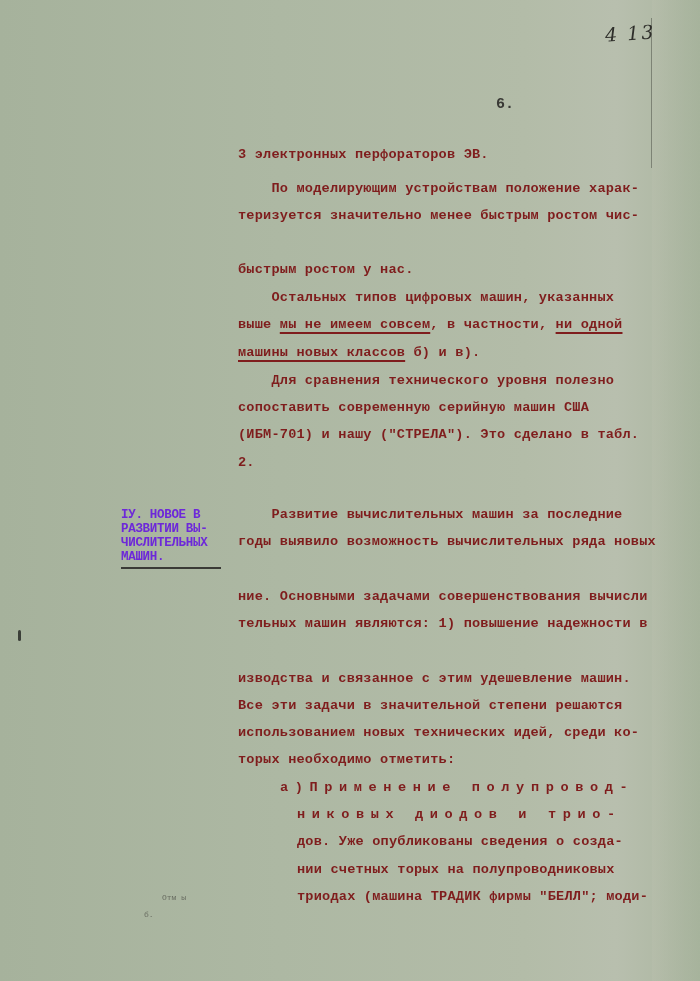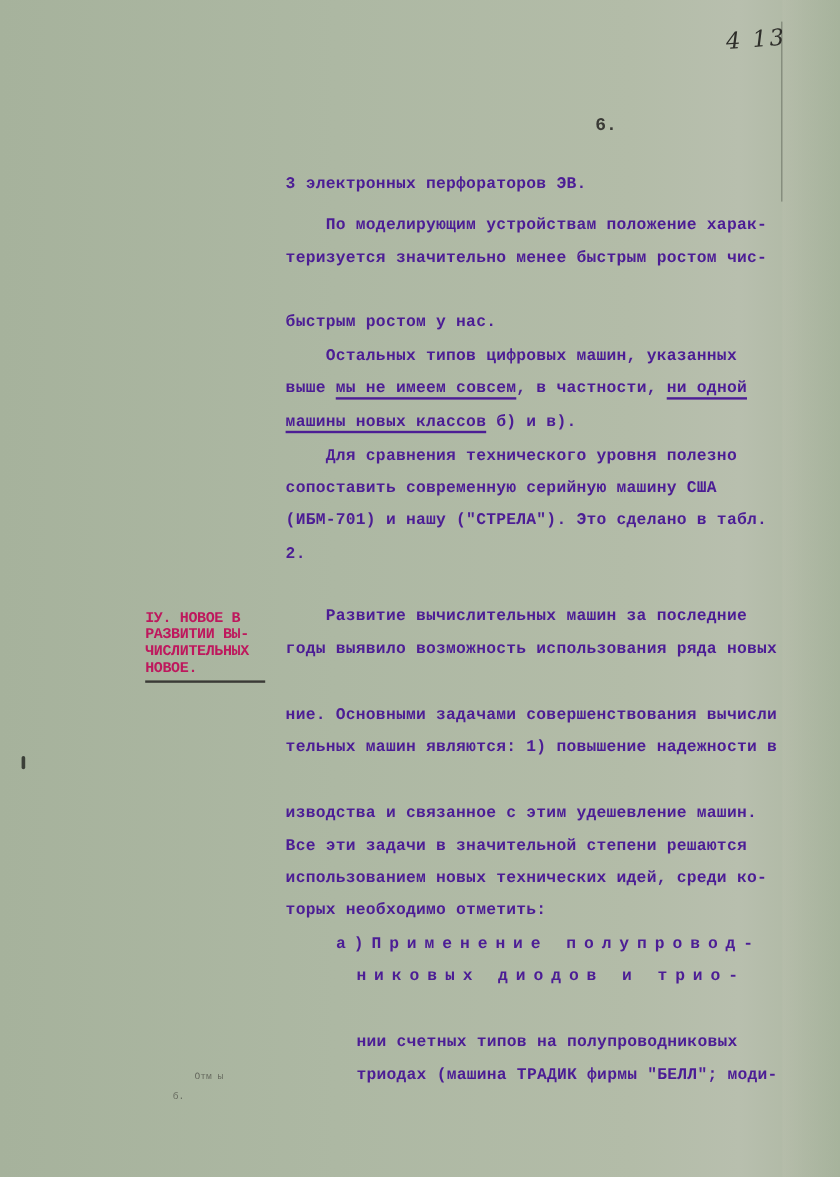--- a/index.html
+++ b/index.html
@@ -7,24 +7,24 @@
     width: 700px; height: 981px; overflow: hidden; position: relative;
     background: linear-gradient(90deg, #a6b29c 0%, #adb8a3 40%, #b3bca8 75%, #b8bfae 88%, #aab59f 100%);
     font-family: "Liberation Mono", "DejaVu Sans Mono", monospace;
     color: #3a3a36;
   }
   .page { position: absolute; inset: 0; }
   .edge-line { position: absolute; left: 651px; top: 18px; width: 1px; height: 150px; background: #6f7668; opacity: .8; }
   .edge-shade { position: absolute; right: 0; top: 0; width: 48px; height: 100%; background: linear-gradient(90deg, rgba(200,200,185,.15), rgba(160,175,150,.35)); }
   .folio { position: absolute; left: 605px; top: 22px; font-family: "DejaVu Serif", serif; font-style: italic; font-size: 19px; color: #2e2e2a; transform: rotate(-4deg); letter-spacing: 2px; }
   .pagenum { position: absolute; left: 496px; top: 96px; font-size: 15px; font-weight: bold; }
-  .line { position: absolute; white-space: pre; font-size: 13.6px; font-weight: bold; letter-spacing: 0.2px; color: #4c1d95; }
+  .line { position: absolute; white-space: pre; font-size: 13.6px; font-weight: bold; letter-spacing: 0.2px; color: #7f1d1d; }
   .line.spaced { letter-spacing: 6.6px; }
   .u { text-decoration: underline; text-decoration-thickness: 2px; text-underline-offset: 4px; }
-  .margin-head { position: absolute; left: 121px; top: 508px; width: 106px; font-size: 12.5px; line-height: 14px; font-weight: bold; letter-spacing: -0.3px; color: #be185d; }
+  .margin-head { position: absolute; left: 121px; top: 508px; width: 106px; font-size: 12.5px; line-height: 14px; font-weight: bold; letter-spacing: -0.3px; color: #6d28d9; }
   .margin-head span { display: block; white-space: pre; }
   .margin-rule { position: absolute; left: 121px; top: 567px; width: 100px; height: 2px; background: #3a3a36; }
   .left-mark { position: absolute; left: 18px; top: 630px; width: 3px; height: 11px; background: #3b3f38; border-radius: 2px; }
   .faint { position: absolute; font-size: 8px; color: #56584f; opacity: .8; white-space: pre; }
 </style>
 </head>
 <body>
 
 <div class="page">
   <div class="edge-shade"></div>
@@ -33,42 +33,43 @@
   <div class="pagenum">6.</div>
 
   <div class="line" style="left:238px;top:147px">3 электронных перфораторов ЭВ.</div>
   <div class="line" style="left:238px;top:181px">    По моделирующим устройствам положение харак-</div>
   <div class="line" style="left:238px;top:208px">теризуется значительно менее быстрым ростом чис-</div>
   <div class="line" style="left:238px;top:262px">быстрым ростом у нас.</div>
   <div class="line" style="left:238px;top:290px">    Остальных типов цифровых машин, указанных</div>
   <div class="line" style="left:238px;top:345px"><span class="u">машины новых классов</span><span> б) и в).</span></div>
   <div class="line" style="left:238px;top:317px"><span>выше </span><span class="u">мы не имеем совсем</span><span>, в частности, </span><span class="u">ни одной</span></div>
   <div class="line" style="left:238px;top:373px">    Для сравнения технического уровня полезно</div>
-  <div class="line" style="left:238px;top:400px">сопоставить современную серийную машину США</div>
+  <div class="line" style="left:238px;top:400px">сопоставить современную серийную машин США</div>
   <div class="line" style="left:238px;top:427px">(ИБМ-701) и нашу ("СТРЕЛА"). Это сделано в табл.</div>
   <div class="line" style="left:238px;top:455px">2.</div>
 
   <div class="margin-head">
     <span>IУ. НОВОЕ В</span>
     <span>РАЗВИТИИ ВЫ-</span>
     <span>ЧИСЛИТЕЛЬНЫХ</span>
-    <span>НОВОЕ.</span>
+    <span>МАШИН.</span>
   </div>
   <div class="margin-rule"></div>
 
   <div class="line" style="left:238px;top:507px">    Развитие вычислительных машин за последние</div>
-  <div class="line" style="left:238px;top:534px">годы выявило возможность использования ряда новых</div>
+  <div class="line" style="left:238px;top:534px">годы выявило возможность вычислительных ряда новых</div>
   <div class="line" style="left:238px;top:589px">ние. Основными задачами совершенствования вычисли</div>
   <div class="line" style="left:238px;top:616px">тельных машин являются: 1) повышение надежности в</div>
   <div class="line" style="left:238px;top:671px">изводства и связанное с этим удешевление машин.</div>
   <div class="line" style="left:238px;top:725px">использованием новых технических идей, среди ко-</div>
   <div class="line" style="left:238px;top:698px">Все эти задачи в значительной степени решаются</div>
   <div class="line" style="left:238px;top:752px">торых необходимо отметить:</div>
 
   <div class="line spaced" style="left:280px;top:780px">а)Применение полупровод-</div>
   <div class="line spaced" style="left:297px;top:807px">никовых диодов и трио-</div>
-  <div class="line" style="left:297px;top:862px">нии счетных типов на полупроводниковых</div>
+  <div class="line" style="left:297px;top:834px">дов. Уже опубликованы сведения о созда-</div>
+  <div class="line" style="left:297px;top:862px">нии счетных торых на полупроводниковых</div>
   <div class="line" style="left:297px;top:889px">триодах (машина ТРАДИК фирмы "БЕЛЛ"; моди-</div>
 
   <div class="faint" style="left:162px;top:893px">Отм ы</div>
   <div class="faint" style="left:144px;top:910px">б.</div>
   <div class="left-mark"></div>
 </div>
 
 </body></html>

